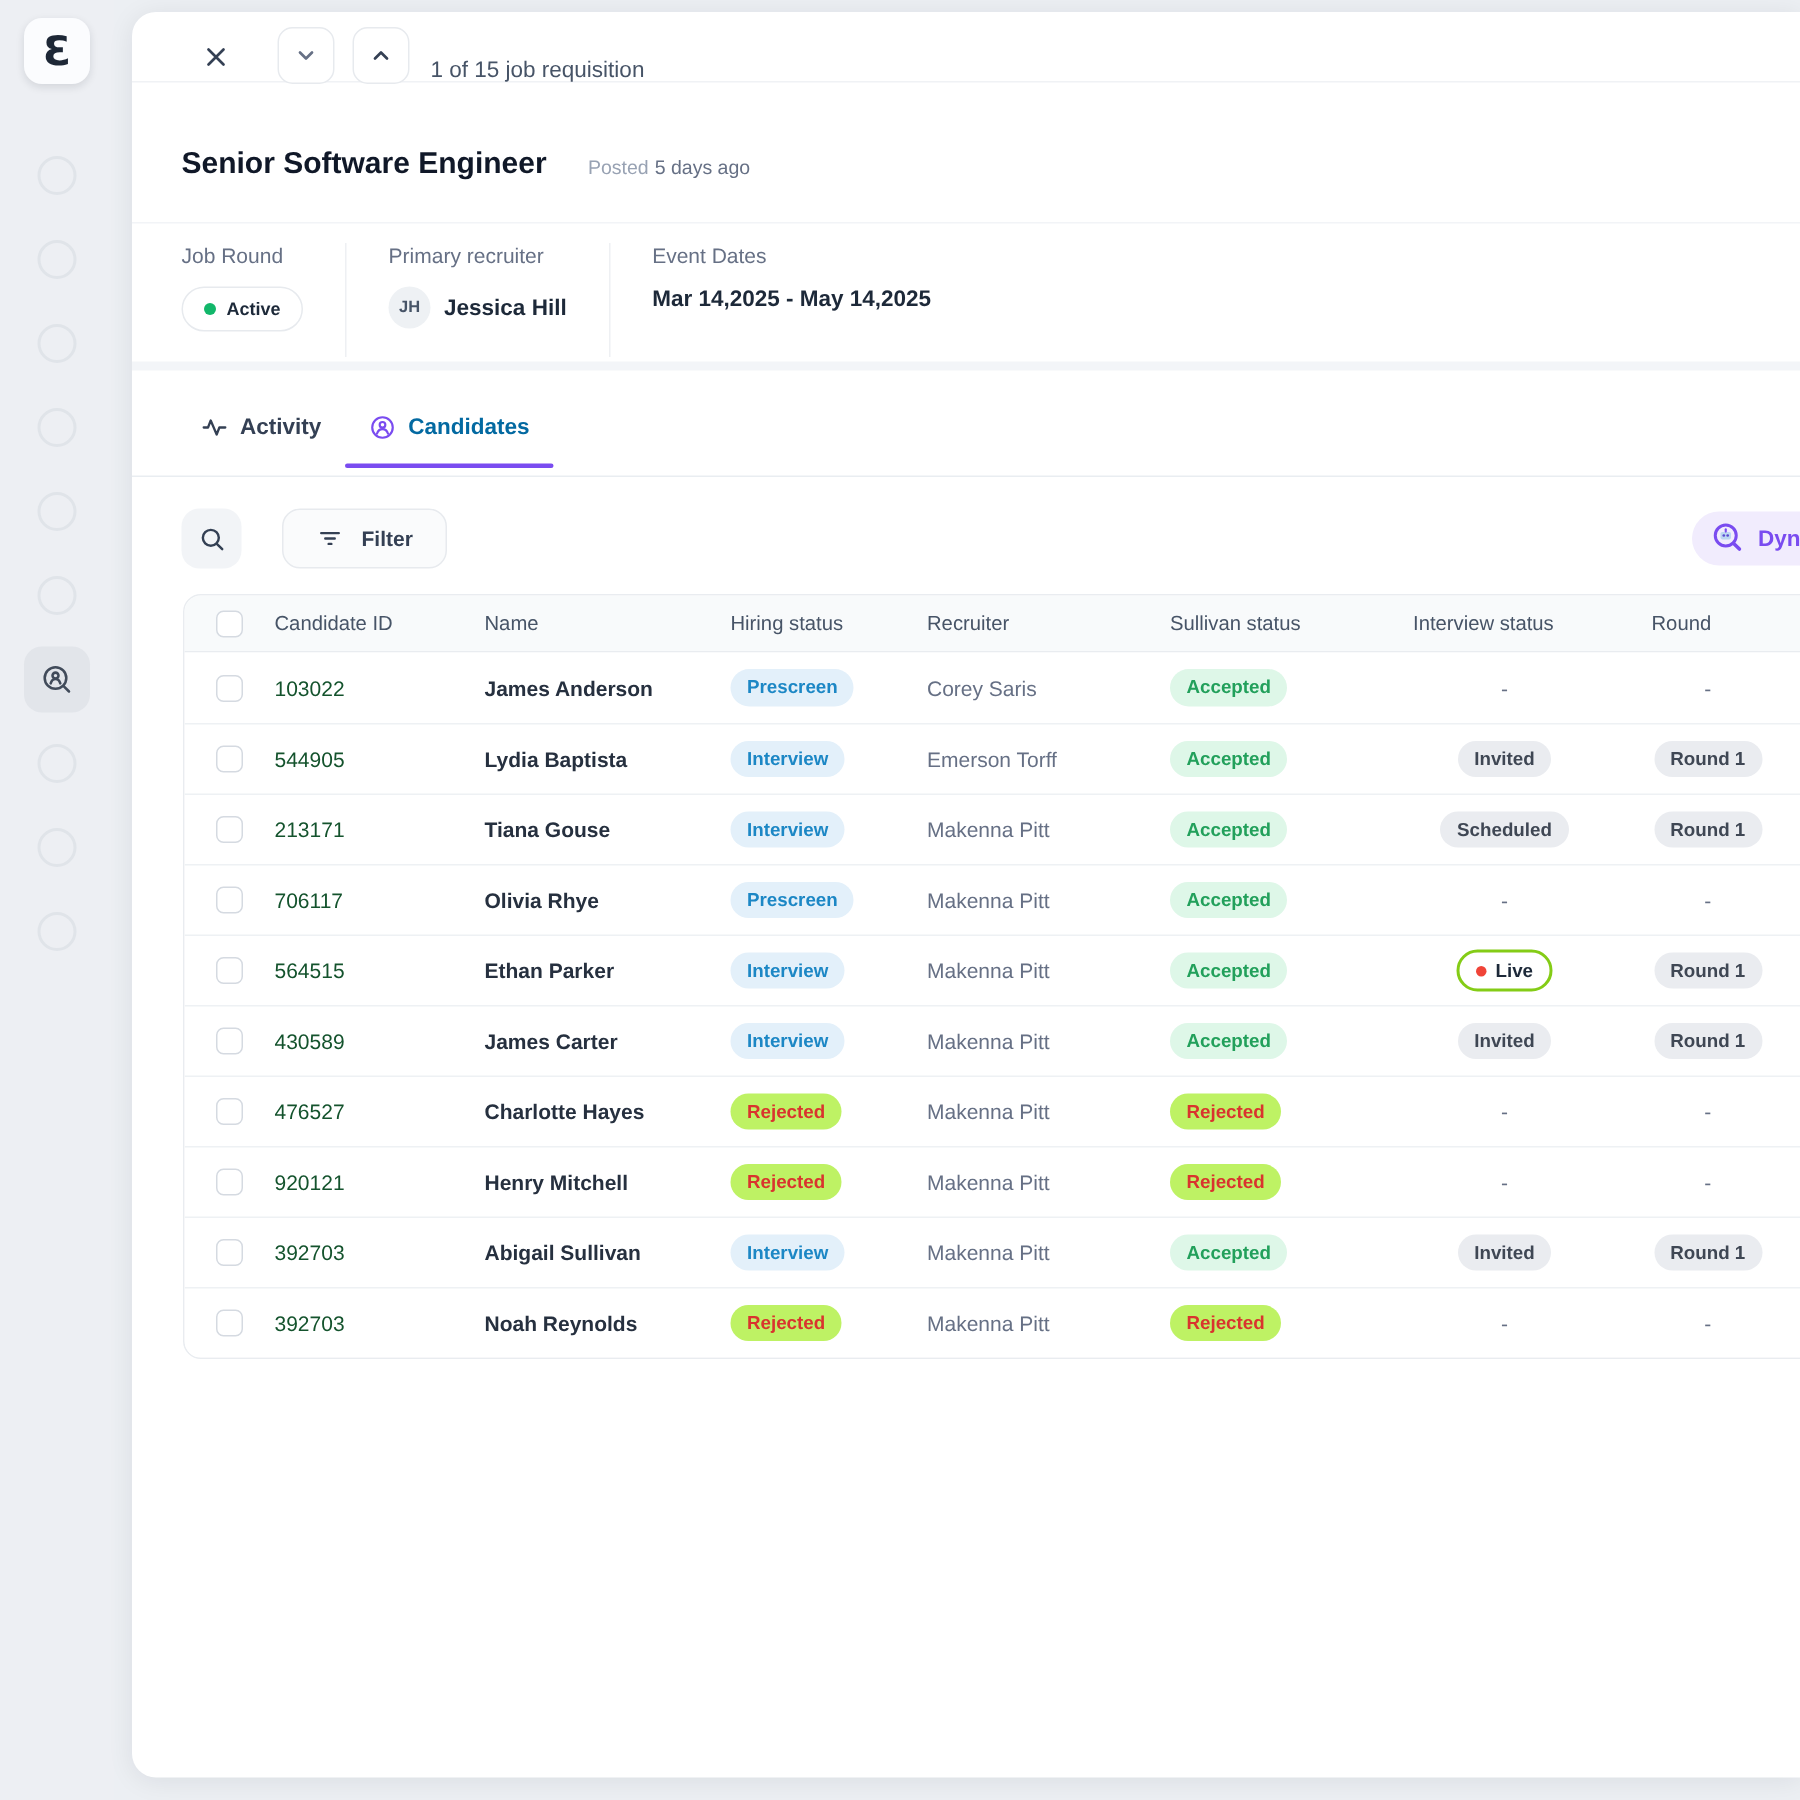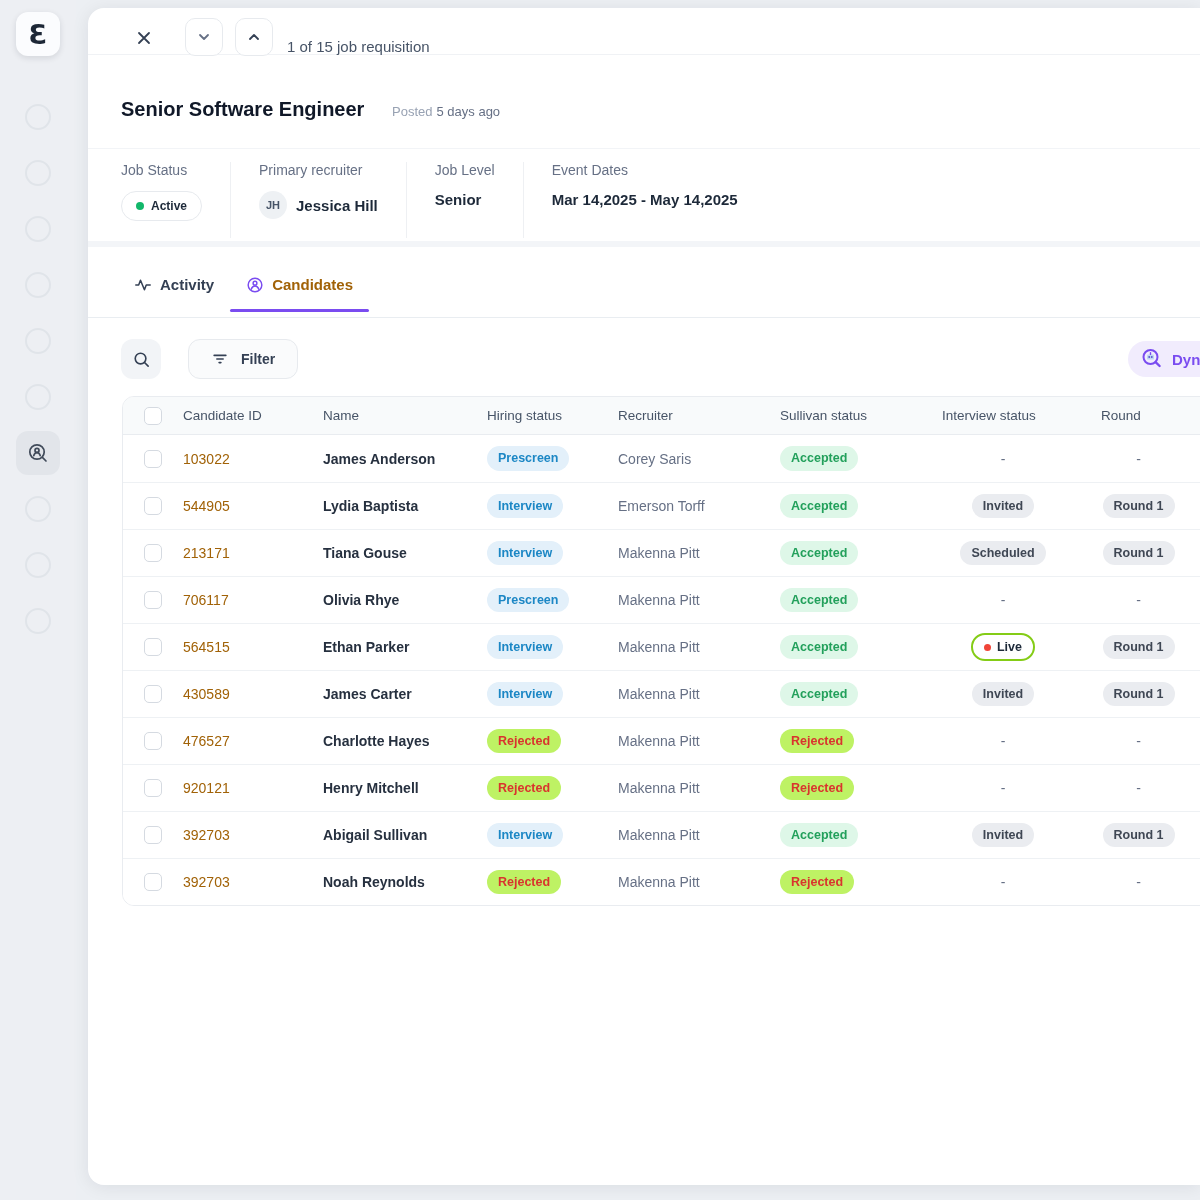--- a/index.html
+++ b/index.html
@@ -47,21 +47,21 @@
   .status-dot { width:8px; height:8px; border-radius:50%; background:#12b76a; display:inline-block; }
   .avatar { width:28px; height:28px; border-radius:50%; background:#eef1f4; color:#475467; font-size:11px; font-weight:bold;
             display:inline-flex; align-items:center; justify-content:center; margin-right:9px; }
   .band { position:absolute; left:0; top:233px; width:100%; height:6px; background:#f3f5f8; }
 
   
   .tabs { position:absolute; left:30px; top:254px; display:flex; }
   .tab { display:flex; align-items:flex-start; gap:8px; padding:14px 16px 18px 16px; font-size:15px; font-weight:bold;
          color:#344054; cursor:pointer; position:relative; }
   .tab svg { stroke:#344054; }
-  .tab.active { color:#a16207; }
+  .tab.active { color:#0369a1; }
   .tab.active svg { stroke:#7a4cf0; }
   .tab.active::after { content:""; position:absolute; left:0; right:0; bottom:0; height:3px; border-radius:3px; background:#7a4cf0; }
   .tabs-divider { position:absolute; left:0; top:309px; width:100%; height:1px; background:#e9edf1; }
 
   
   .search-btn { position:absolute; left:33px; top:331px; width:40px; height:40px; border-radius:12px; background:#f2f4f7;
                 display:flex; align-items:center; justify-content:center; cursor:pointer; }
   .filter-btn { position:absolute; left:100px; top:331px; height:40px; padding:0 22px; border:1px solid #e7eaee; border-radius:12px;
                 background:#fafbfc; display:flex; align-items:center; gap:12px; font-size:14px; font-weight:bold; color:#344054; cursor:pointer; }
   .dyn-btn { position:absolute; left:1040px; top:333px; height:36px; width:110px; border-radius:18px 0 0 18px;
@@ -69,21 +69,21 @@
              font-size:15px; font-weight:bold; color:#7a4cf0; cursor:pointer; }
 
   
   .table { position:absolute; left:34px; top:388px; width:1090px; border:1px solid #e9ecf0; border-radius:12px; overflow:hidden; }
   .trow { display:grid; grid-template-columns:60px 140px 164px 131px 162px 162px 122px 149px; align-items:center; }
   .thead { height:38px; background:#f8fafb; border-bottom:1px solid #e9ecf0; font-size:13.5px; color:#475467; }
   .tbody .trow { height:47px; background:#fff; border-top:1px solid #eef1f4; font-size:14px; }
   .tbody .trow:first-child { border-top:none; }
   .cell-check { display:flex; justify-content:center; }
   .checkbox { width:18px; height:18px; border:1.5px solid #d5dae1; border-radius:5px; background:#fff; cursor:pointer; }
-  .c-id { color:#a16207; }
+  .c-id { color:#14532d; }
   .c-name { color:#26303f; font-weight:bold; font-size:14px; }
   .c-recruiter { color:#667085; }
   .c-center { text-align:center; }
   .h-round { padding-left:37px; }
   .pill { display:inline-block; padding:5px 11px; border-radius:14px; font-size:12.5px; font-weight:bold; line-height:1.15; }
   .pill.blue  { background:#e3f0fa; color:#1c87c5; }
   .pill.green { background:#def7e8; color:#22a05b; }
   .pill.red   { background:#bef264; color:#d9342e; }
   .pill.gray  { background:#eaecf0; color:#3f4754; }
   .pill.live  { background:#fff; color:#1d2939; border:2px solid #84cc16; display:inline-flex; align-items:center; gap:6px; }
@@ -155,38 +155,34 @@
   </div>
 
   <div class="job-title">Senior Software Engineer</div>
   <div class="posted">
     <span>Posted</span><b>5 days ago</b>
   </div>
   <div class="hdr-divider"></div>
 
   <div class="meta">
     <div class="meta-group">
-      <div class="meta-label">Job Status</div>
+      <div class="meta-label">Job Round</div>
       <div class="meta-value">
         <span class="status-pill">
           <span class="status-dot"></span>
           <span>Active</span>
         </span>
       </div>
     </div>
     <div class="meta-group">
       <div class="meta-label">Primary recruiter</div>
       <div class="meta-value">
         <span class="avatar">JH</span>
         <span>Jessica Hill</span>
       </div>
-    </div>
-    <div class="meta-group">
-      <div class="meta-label">Job Level</div>
-      <div class="meta-value">Senior</div>
     </div>
     <div class="meta-group">
       <div class="meta-label">Event Dates</div>
       <div class="meta-value">Mar 14,2025 - May 14,2025</div>
     </div>
   </div>
   <div class="band"></div>
 
   <div class="tabs">
     <div class="tab">

